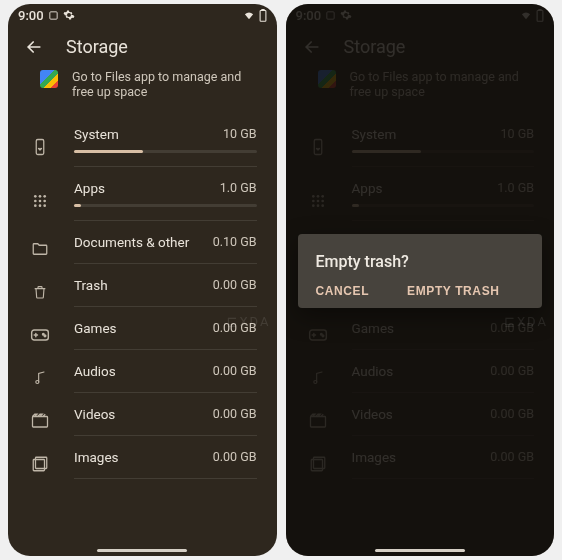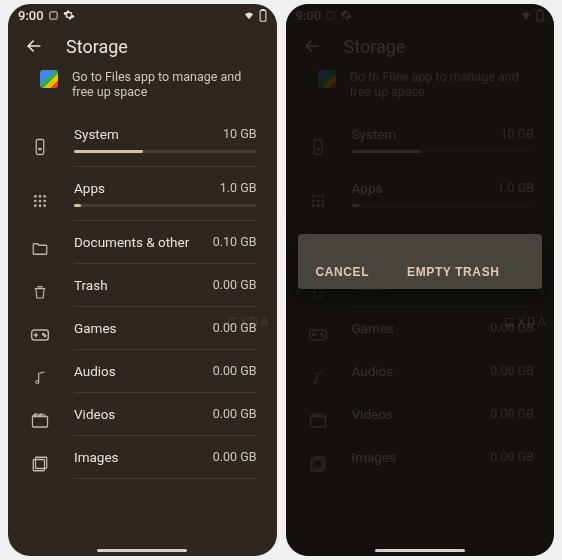--- a/index.html
+++ b/index.html
@@ -30,21 +30,21 @@
     padding: 0 10px;
     font-size: 13px;
     font-weight: 500;
   }
   .status-bar .left { display:flex; align-items:center; gap:4px; }
   .status-bar .right { margin-left:auto; display:flex; align-items:center; gap:3px; }
   .status-ico { display:inline-flex; }
   
   .header {
     display: flex;
-    align-items: flex-start;
+    align-items: center;
     gap: 22px;
     padding: 10px 16px 6px 16px;
   }
   .back-arrow {
     width: 20px; height: 20px;
     display:flex; align-items:center; justify-content:center;
     cursor: pointer;
   }
   .title {
     font-size: 18px;
@@ -521,19 +521,20 @@
             </div>
           </div>
         </div>
       </div>
   </div>
 
   <div class="scrim"></div>
   <div class="watermark">⊑XDA</div>
 
   <div class="dialog">
+    <h3>Empty trash?</h3>
     <div class="actions">
       <button>CANCEL</button>
       <button>EMPTY TRASH</button>
     </div>
   </div>
   <div class="nav-handle"></div>
 </div>
 
 </body></html>

